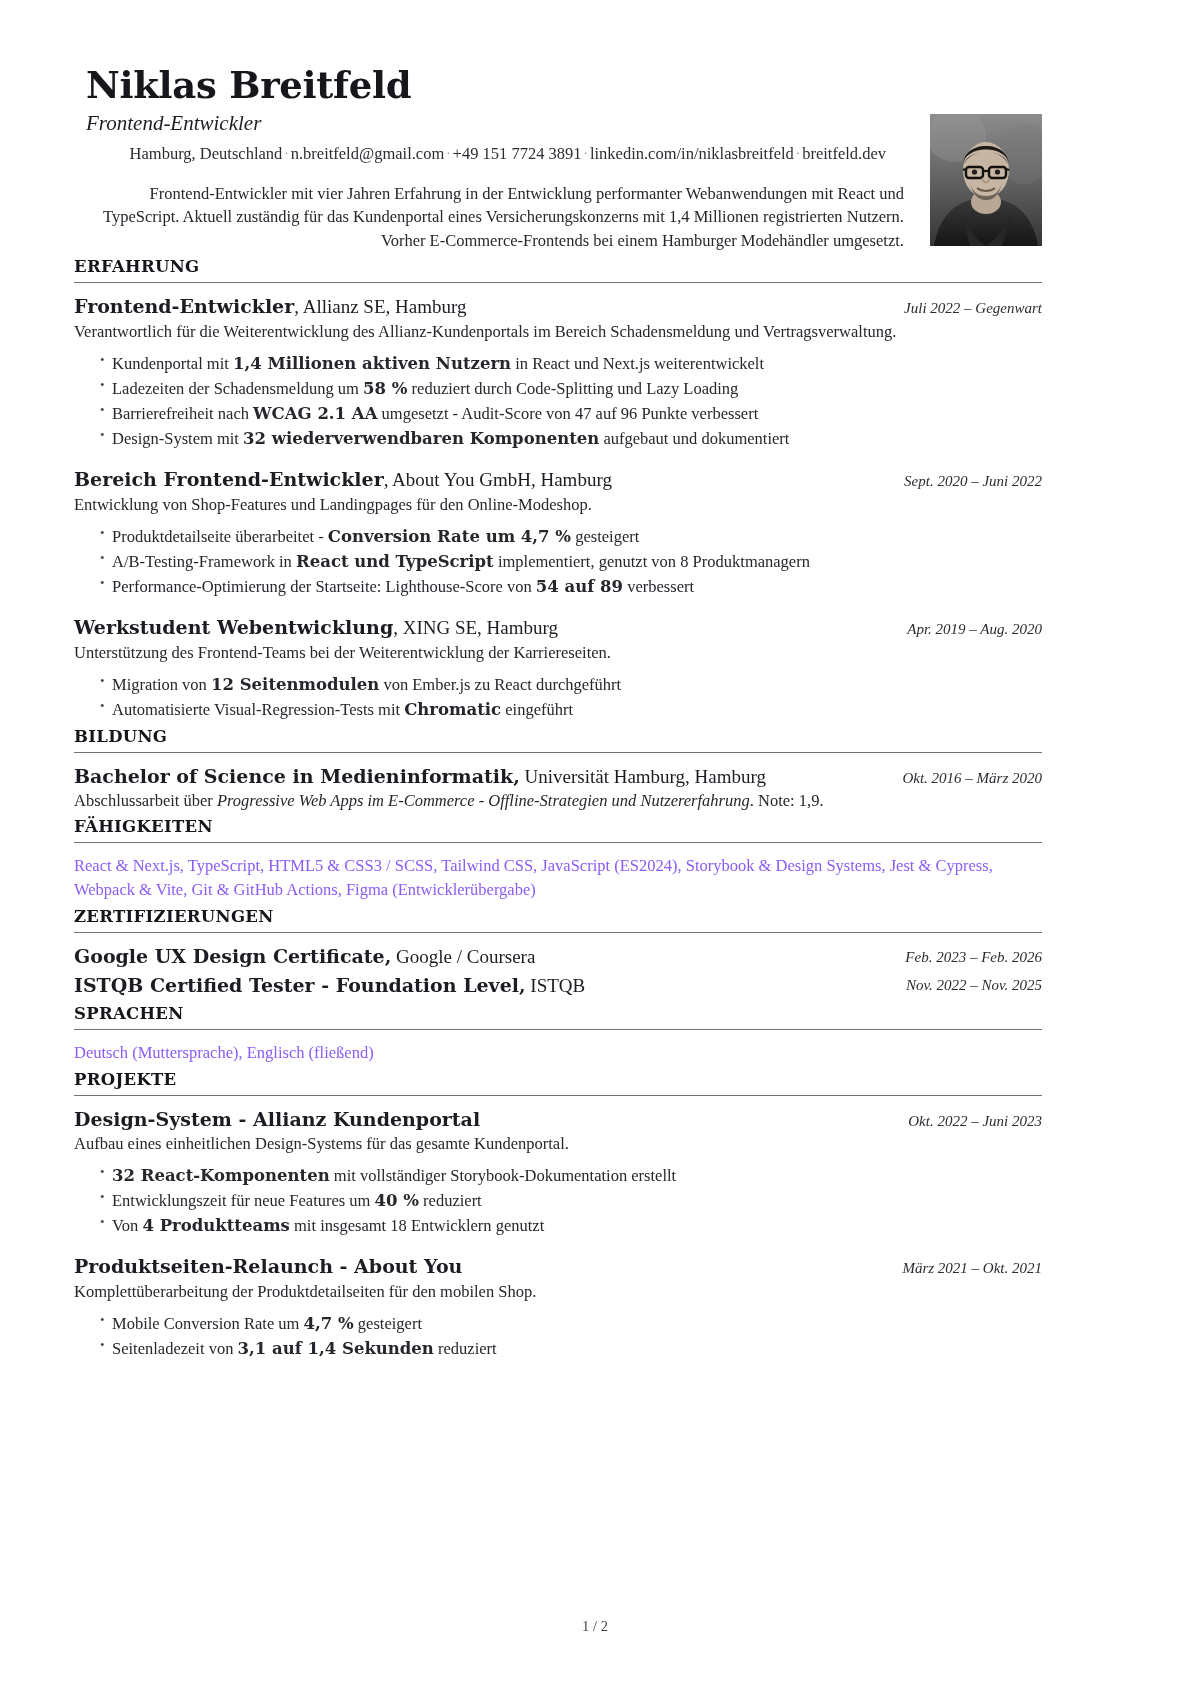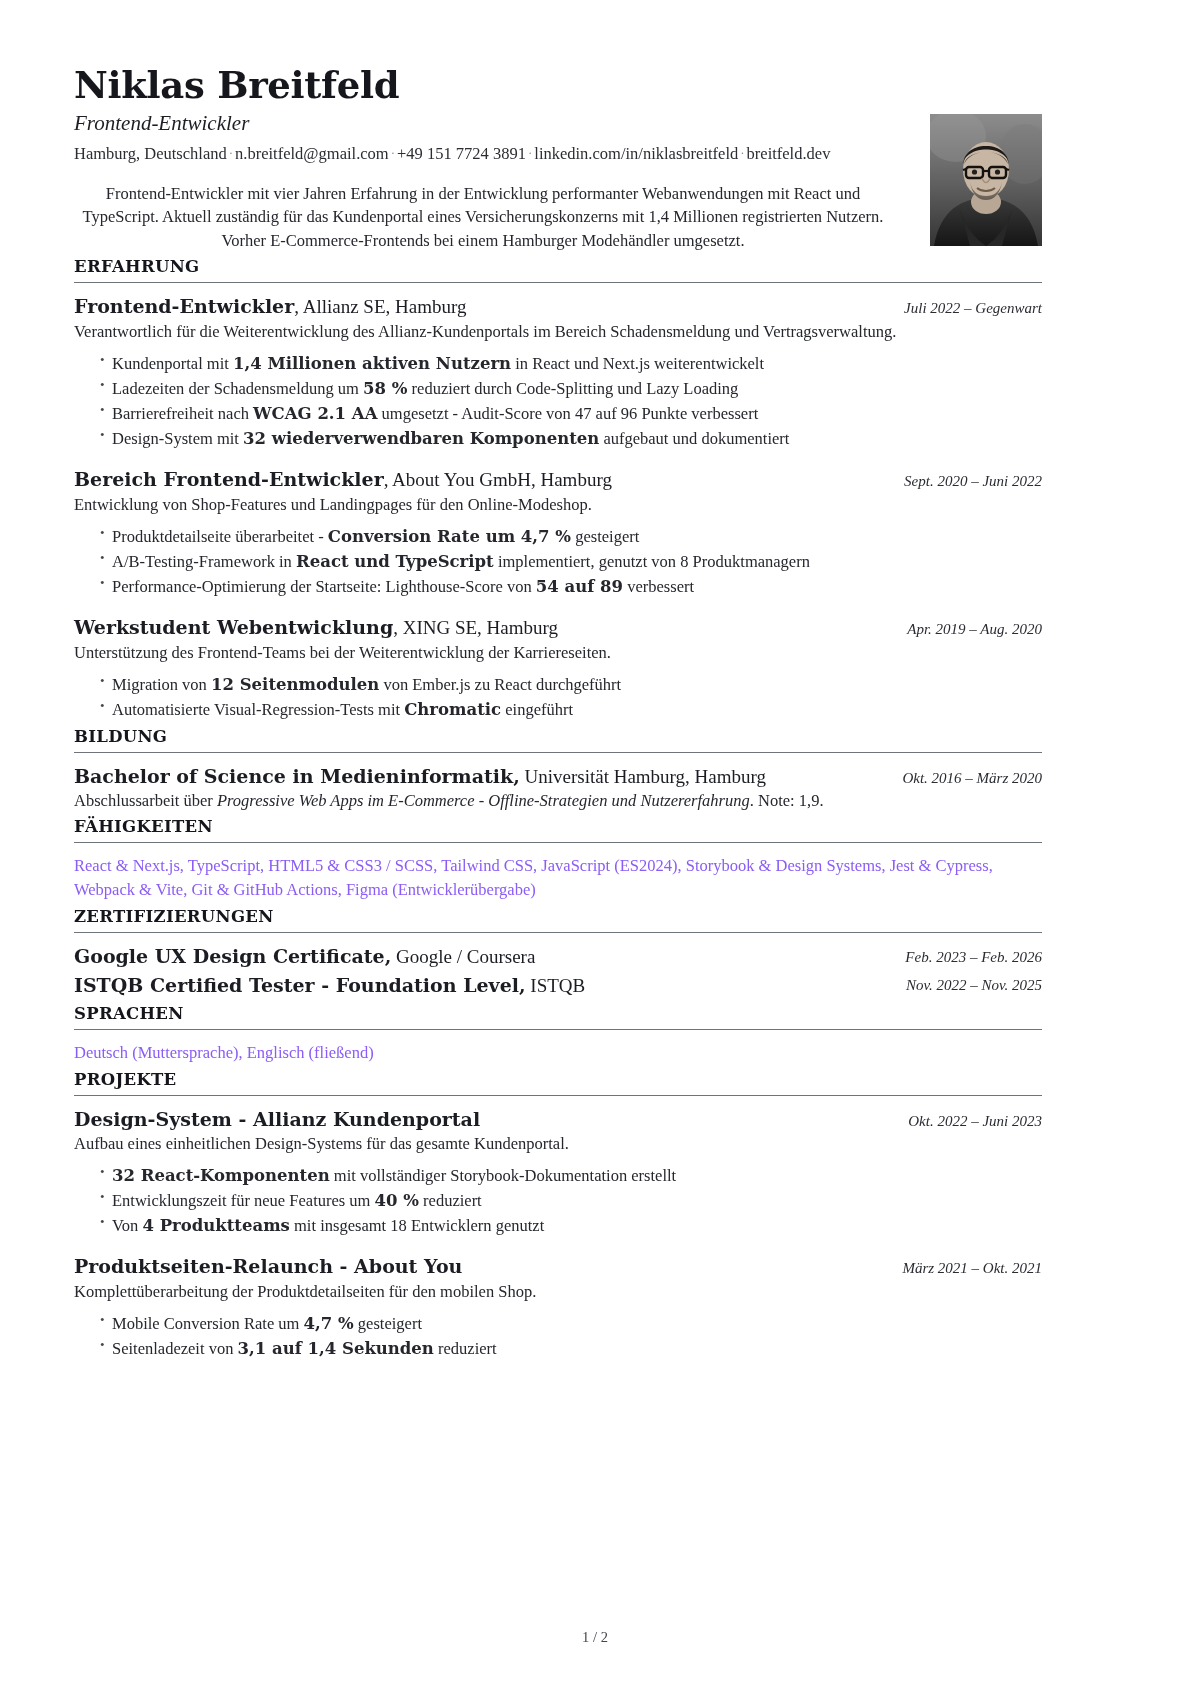--- a/index.html
+++ b/index.html
@@ -25,20 +25,21 @@
     position: absolute;
     left: 74px;
     top: 66px;
     width: 968px;
   }
 
   
   .header {
     position: relative;
     min-height: 150px;
+    margin-left: 12px;
   }
   .header-text {
     width: 830px;
   }
   .name {
     font-family: "DejaVu Serif", "Liberation Serif", serif;
     font-weight: 700;
     font-size: 37px;
     line-height: 1.08;
     letter-spacing: -0.3px;
@@ -50,34 +51,35 @@
     font-size: 21px;
     line-height: 1.25;
     margin: 0 0 5px 0;
     color: #1d1f25;
   }
   .contact {
     font-size: 16.5px;
     line-height: 1.62;
     color: #2b2d33;
     max-width: 800px;
+    text-align: right;
   }
   .sep {
     color: #8a8d94;
     padding: 0 2px;
     font-size: 13px;
     vertical-align: 2px;
   }
   .summary {
     margin-top: 14px;
     font-size: 16.5px;
     line-height: 1.42;
     color: #25272d;
     width: 818px;
-    text-align: center;
+    text-align: right;
   }
   .photo {
     position: absolute;
     right: 0;
     top: 48px;
     width: 112px;
     height: 132px;
     overflow: hidden;
     background: #4a4a4a;
   }
@@ -169,21 +171,21 @@
     justify-content: space-between;
     gap: 26px;
     margin-bottom: 3px;
   }
   .cert-row:last-child { margin-bottom: 0; }
 
   .footer {
     position: absolute;
     left: 0;
     right: 0;
-    bottom: 37px;
+    bottom: 48px;
     text-align: center;
     font-size: 14.5px;
     color: #43454b;
   }
   i.thesis { font-style: italic; }
 </style>
 </head>
 <body>
 
 <div class="page">

